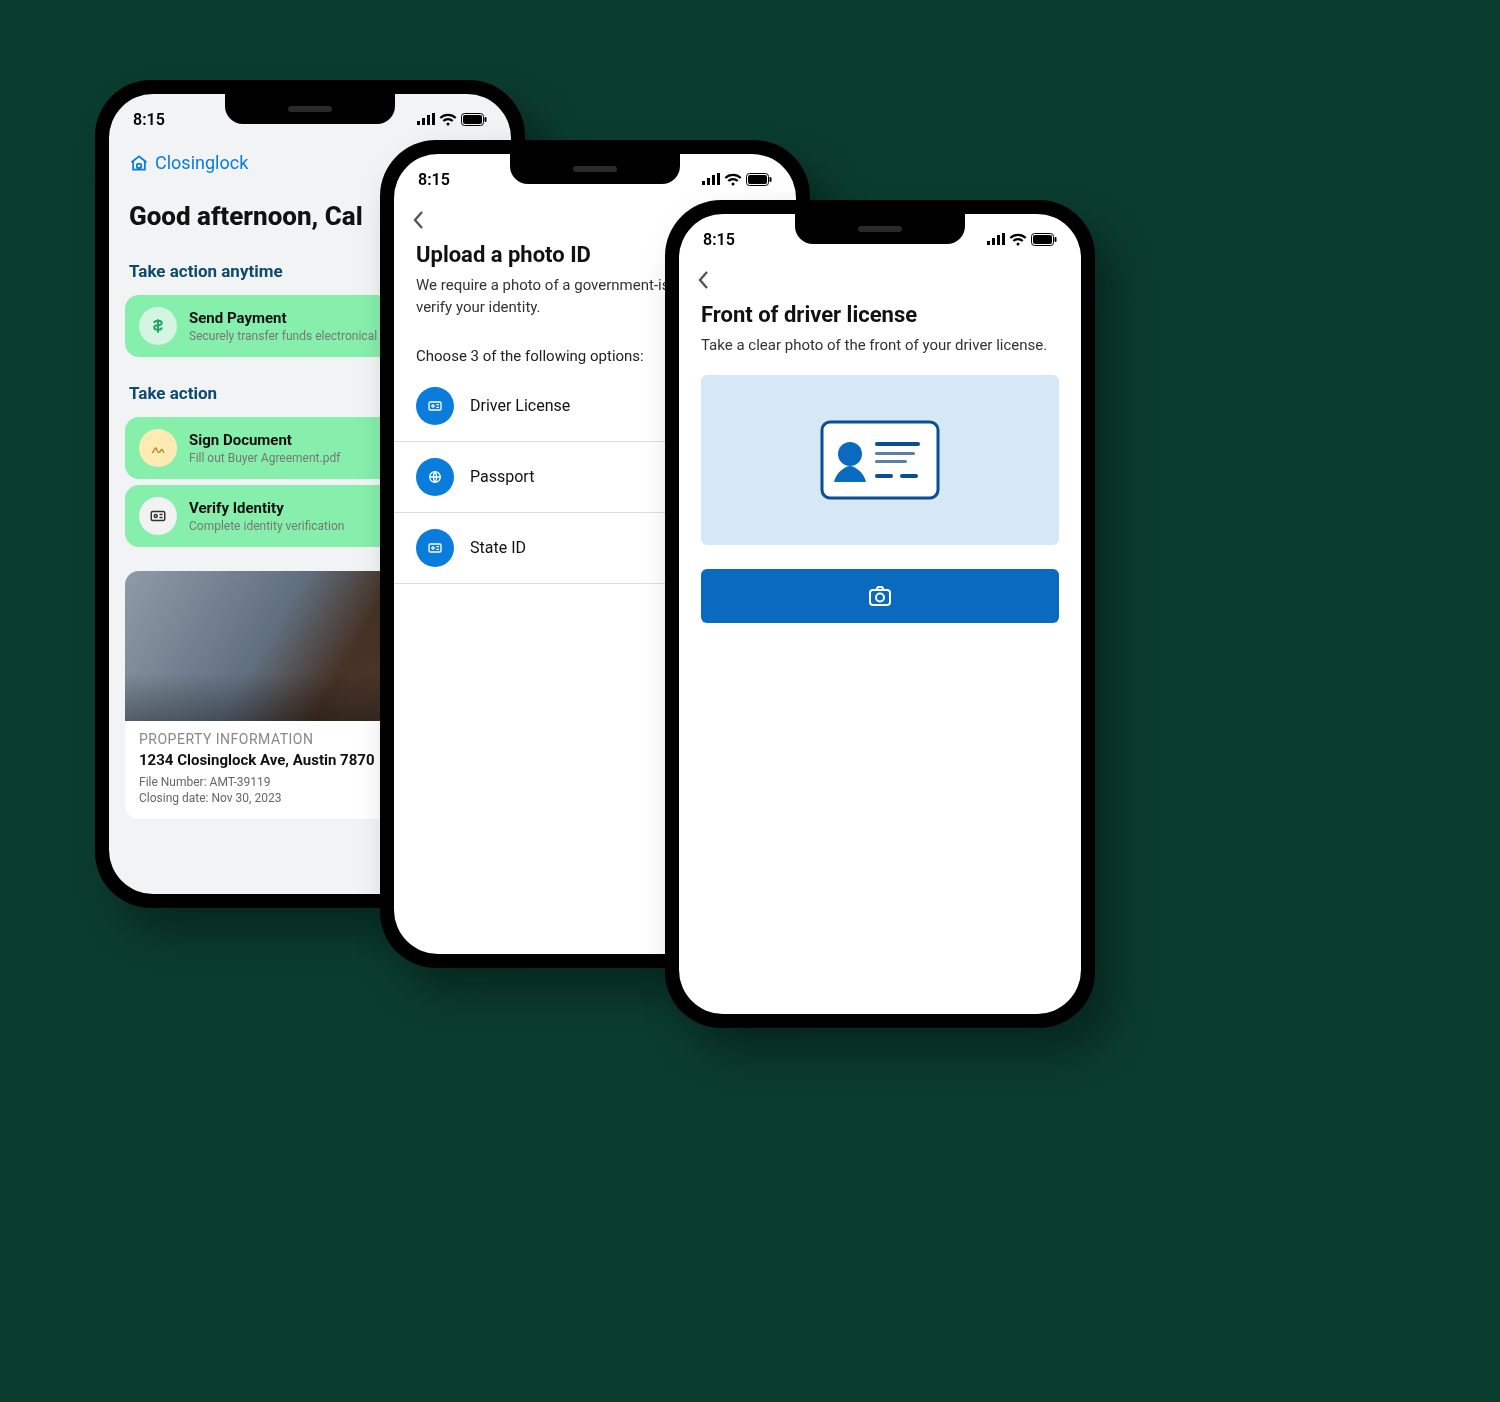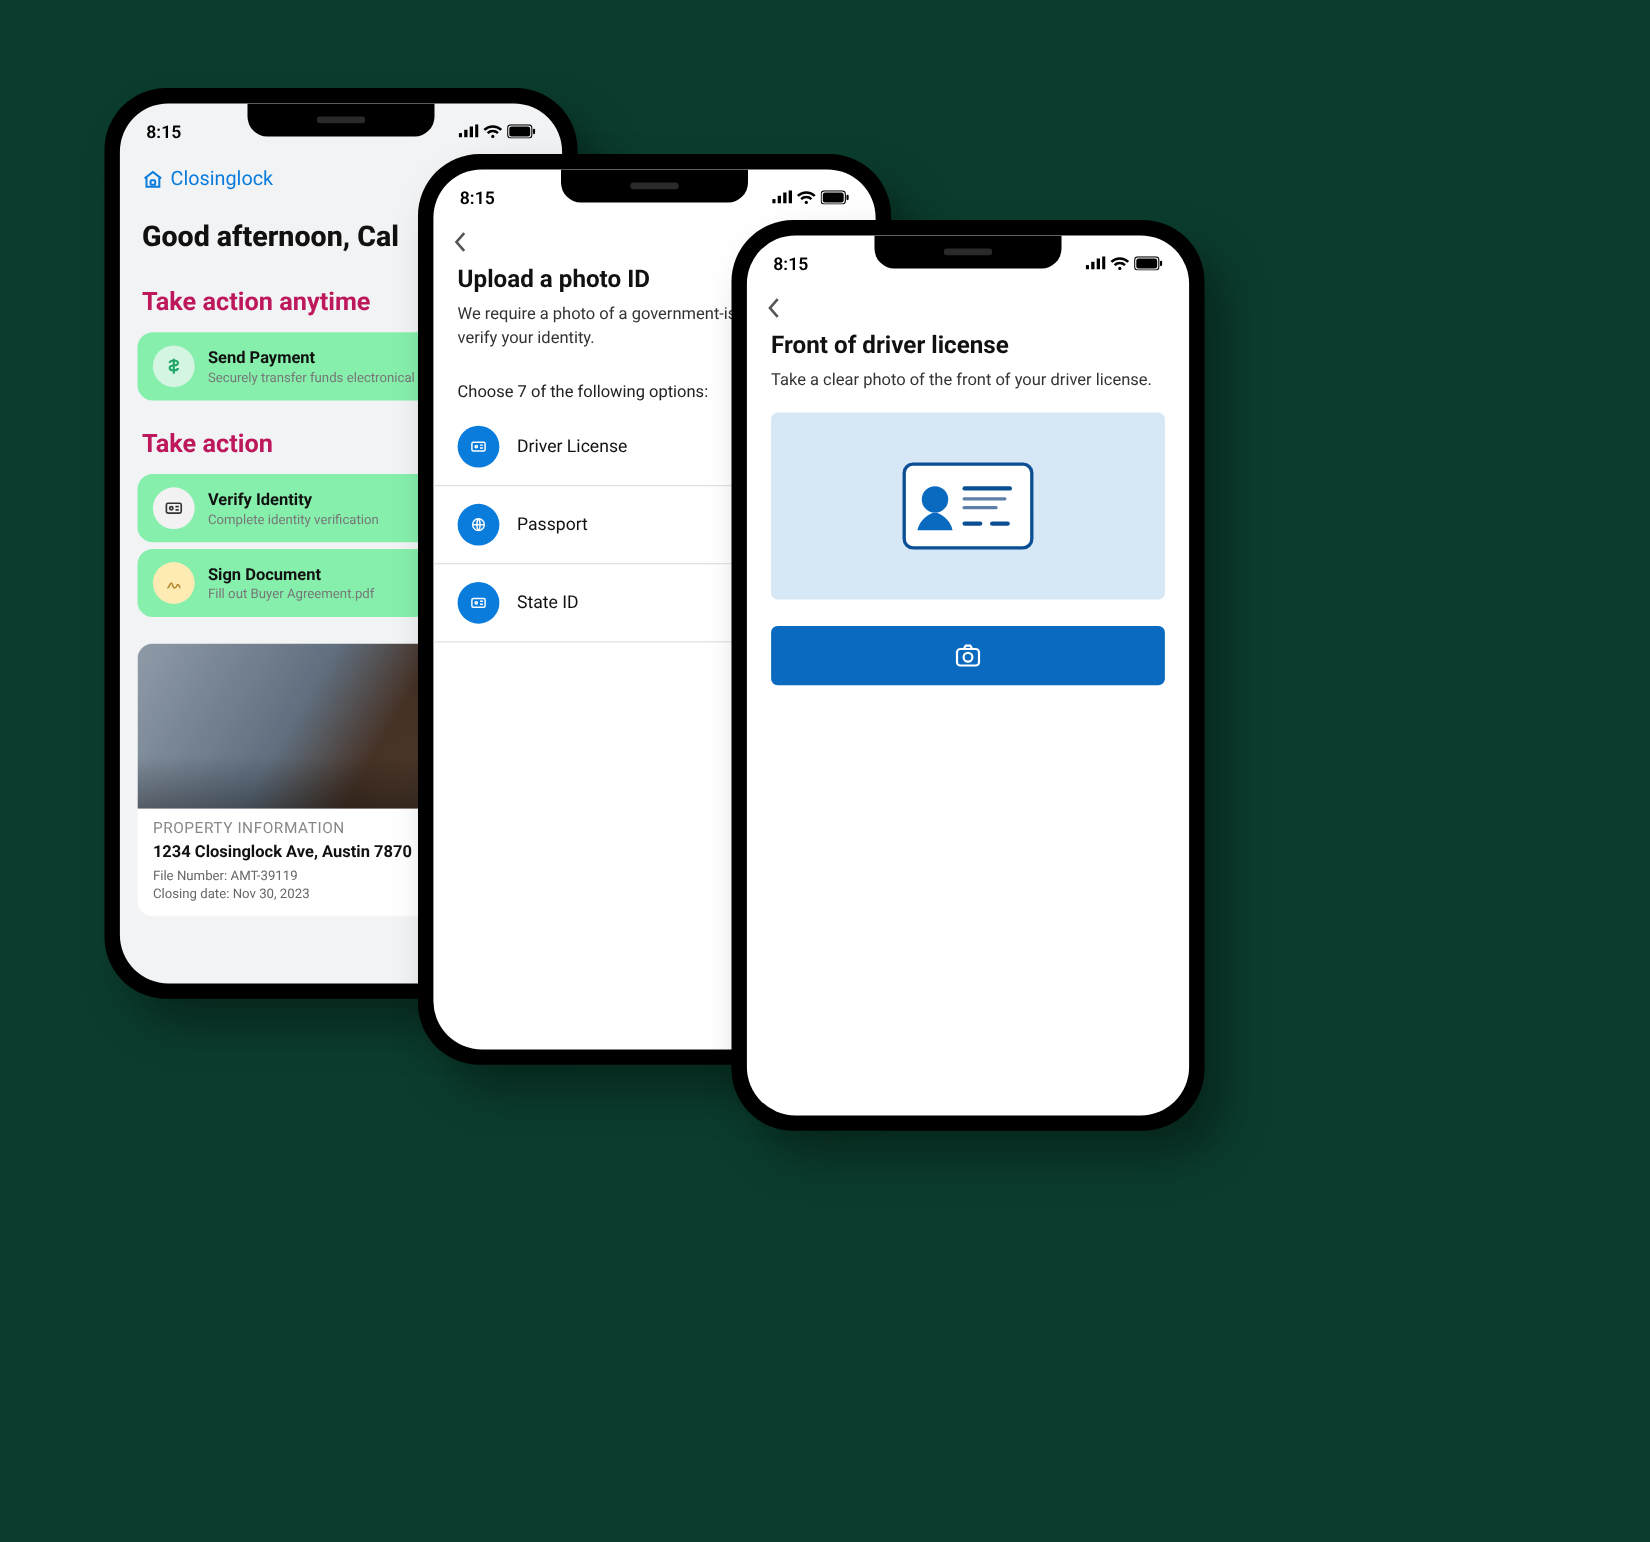--- a/index.html
+++ b/index.html
@@ -69,23 +69,23 @@
     font-weight: 400;
     font-size: 18px;
   }
   .greeting {
     font-size: 26px;
     font-weight: 800;
     color: #111;
     padding: 14px 20px 10px;
   }
   .section-title {
-    font-size: 23px;
+    font-size: 17px;
     font-weight: 700;
-    color: #be185d;
+    color: #0c4a6e;
     padding: 20px 20px 8px;
   }
   .card {
     margin: 6px 16px;
     background: #86efac;
     border-radius: 14px;
     padding: 12px 14px;
     display: flex;
     align-items: center;
     gap: 12px;
@@ -210,41 +210,41 @@
           </svg>
       </div>
       <div>
         <div class="t1">Send Payment</div>
         <div class="t2">Securely transfer funds electronical</div>
       </div>
     </div>
 
     <div class="section-title">Take action</div>
     <div class="card">
+      <div class="icon-circle ic-yellow">
+        <svg width="18" height="18" viewBox="0 0 24 24" fill="none" stroke="currentColor" stroke-width="2">
+            <path d="M4 18c3 0 3-6 5-6s1 6 4 6 2-4 4-4 2 4 3 4"></path>
+          </svg>
+      </div>
+      <div>
+        <div class="t1">Sign Document</div>
+        <div class="t2">Fill out Buyer Agreement.pdf</div>
+      </div>
+    </div>
+    <div class="card">
       <div class="icon-circle ic-grey">
         <svg width="18" height="18" viewBox="0 0 24 24" fill="none" stroke="currentColor" stroke-width="2">
             <rect x="3" y="6" width="18" height="12" rx="2"></rect>
             <circle cx="9" cy="12" r="2"></circle>
             <path d="M14 10h4M14 14h4"></path>
           </svg>
       </div>
       <div>
         <div class="t1">Verify Identity</div>
         <div class="t2">Complete identity verification</div>
-      </div>
-    </div>
-    <div class="card">
-      <div class="icon-circle ic-yellow">
-        <svg width="18" height="18" viewBox="0 0 24 24" fill="none" stroke="currentColor" stroke-width="2">
-            <path d="M4 18c3 0 3-6 5-6s1 6 4 6 2-4 4-4 2 4 3 4"></path>
-          </svg>
-      </div>
-      <div>
-        <div class="t1">Sign Document</div>
-        <div class="t2">Fill out Buyer Agreement.pdf</div>
       </div>
     </div>
 
     <div class="property-block">
       <div class="house-img"></div>
       <div class="prop-info">
         <div class="prop-label">PROPERTY INFORMATION</div>
         <div class="prop-addr">1234 Closinglock Ave, Austin 7870</div>
         <div class="prop-line"><span>File Number: </span><span>AMT-39119</span></div>
         <div class="prop-line"><span>Closing date: </span><span>Nov 30, 2023</span></div>
@@ -275,21 +275,21 @@
           </svg>
       </span>
     </div>
     <div class="back-chevron">
       <svg width="14" height="20" viewBox="0 0 14 20" fill="none" stroke="#555" stroke-width="2.4">
           <path d="M10 2L3 10l7 8"></path>
         </svg>
     </div>
     <div class="h2">Upload a photo ID</div>
     <div class="body">We require a photo of a government-issued ID to verify your identity.</div>
-    <div class="sub">Choose 7 of the following options:</div>
+    <div class="sub">Choose 3 of the following options:</div>
 
     <div class="option-row">
       <div class="icon-circle ic-blue">
         <svg width="16" height="16" viewBox="0 0 24 24" fill="none" stroke="currentColor" stroke-width="2">
             <rect x="3" y="6" width="18" height="12" rx="2"></rect>
             <circle cx="9" cy="12" r="1.6"></circle>
             <path d="M14 10h4M14 14h4"></path>
           </svg>
       </div>
       <span>Driver License</span>

